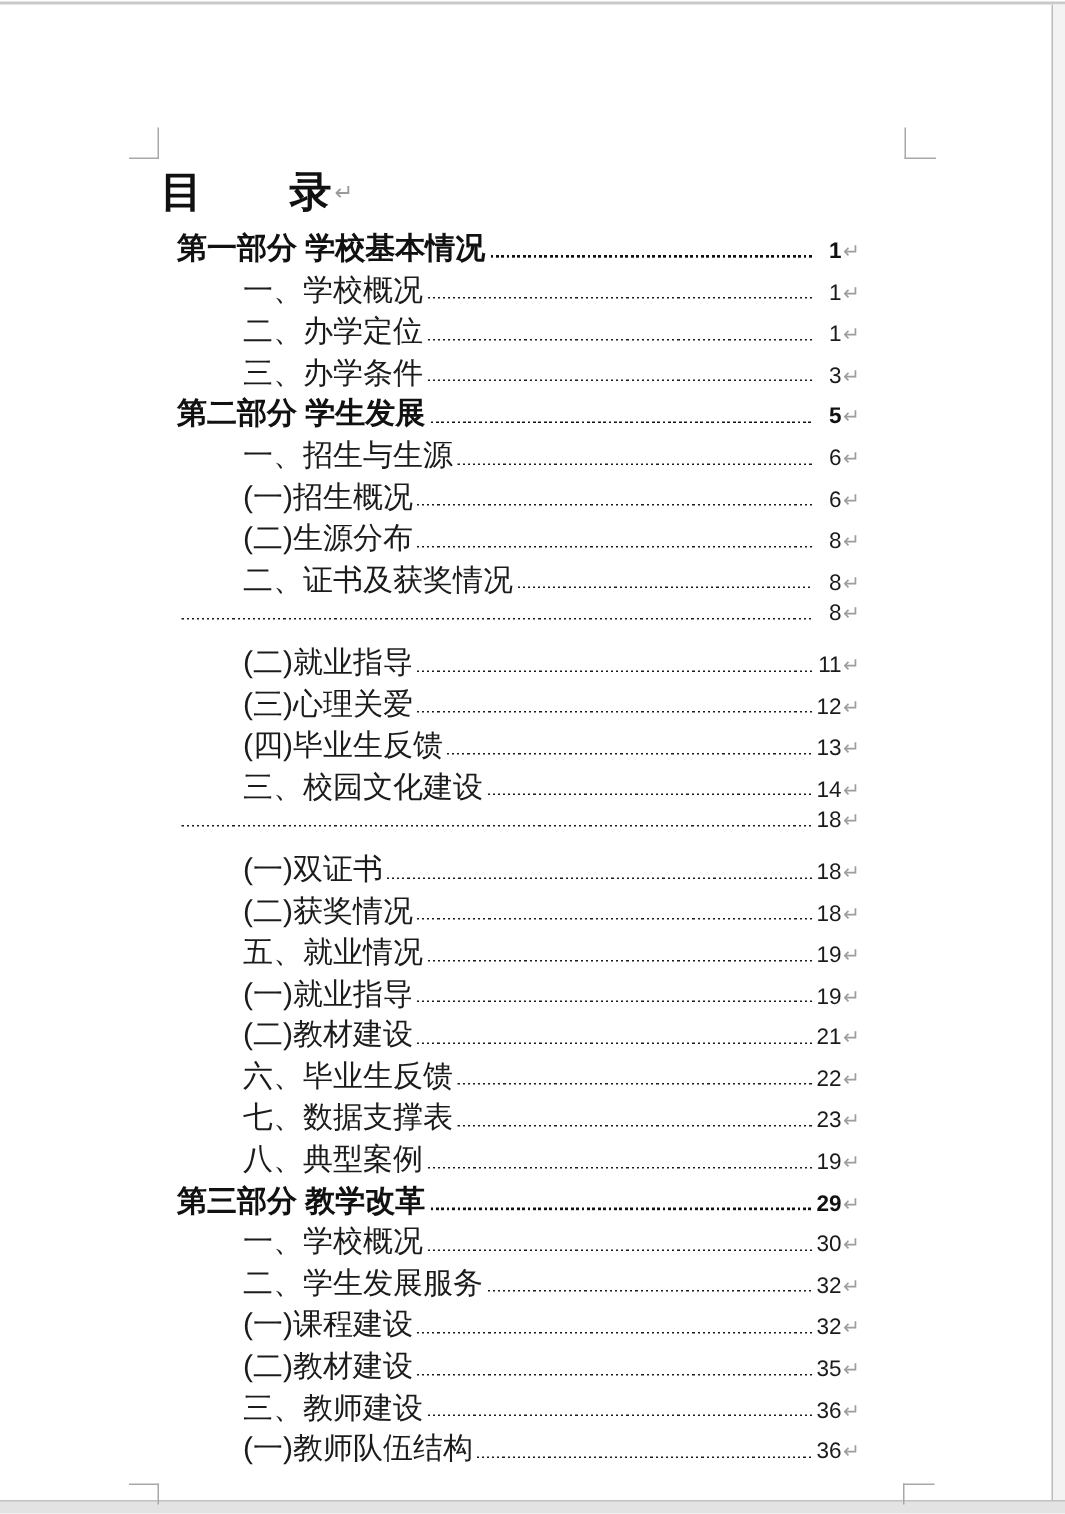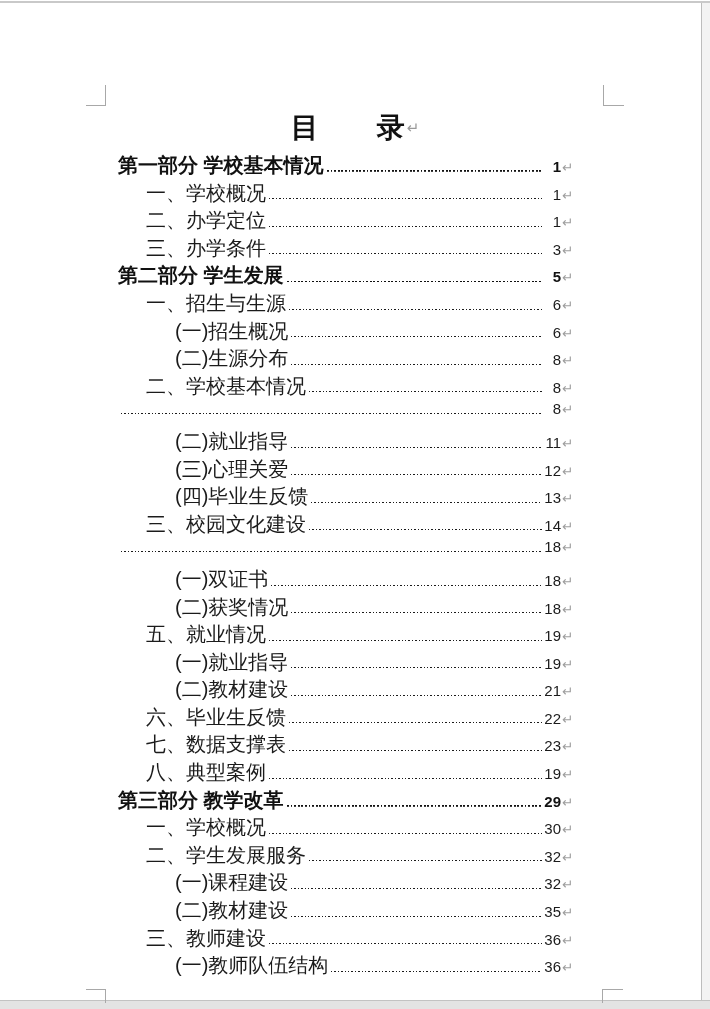--- a/index.html
+++ b/index.html
@@ -38,43 +38,43 @@
   .crop-tr { left: 603px; top: 85px;  width: 20px; height: 20px;
              border-left: 1px solid #a8a8a8;  border-bottom: 1px solid #a8a8a8; }
   .crop-bl { left: 86px;  top: 989px; width: 19px; height: 13px;
              border-right: 1px solid #a8a8a8; border-top: 1px solid #a8a8a8; }
   .crop-br { left: 602px; top: 989px; width: 20px; height: 13px;
              border-left: 1px solid #a8a8a8;  border-top: 1px solid #a8a8a8; }
 
   
   .title-wrap {
     position: absolute; left: 107px; top: 109px; width: 496px; height: 38px;
-    text-align: center; white-space: nowrap;
+    white-space: nowrap;
   }
   .title-char {
     font-size: 28px; font-weight: 700; color: #111111;
     letter-spacing: 0; vertical-align: middle;
   }
   .title-gap { display: inline-block; width: 58px; }
   .title-mark {
     font-size: 15px; color: #9a9a9a; vertical-align: middle; margin-left: 2px;
     font-weight: 400;
   }
 
   
   .toc {
     position: absolute; left: 118px; top: 152px; width: 458px;
   }
   .toc-row {
     display: flex; align-items: baseline;
     height: 27.6px; white-space: nowrap;
   }
   .toc-label { font-size: 20px; color: #1b1b1b; }
-  .toc-row.lv2 .toc-label { margin-left: 28px; }
-  .toc-row.lv3 .toc-label { margin-left: 57px; }
+  .toc-row.lv2 .toc-label { margin-left: 44px; }
+  .toc-row.lv3 .toc-label { margin-left: 44px; }
   .toc-row.bold .toc-label,
   .toc-row.bold .toc-page { font-weight: 700; color: #111111; }
   .dots {
     flex: 1 1 auto; height: 2px; margin: 0 2px 0 3px; align-self: baseline;
     background-image: repeating-linear-gradient(
       to right, #1b1b1b 0px, #1b1b1b 1.4px, transparent 1.4px, transparent 3.4px);
     background-position: left bottom; background-size: 100% 1.4px;
     background-repeat: no-repeat;
   }
   .toc-row.bold .dots {
@@ -150,21 +150,21 @@
       <span class="toc-page">6</span>
       <span class="toc-mark">↵</span>
     </div>
       <div class="toc-row lv3">
       <span class="toc-label">(二)生源分布</span>
       <span class="dots"></span>
       <span class="toc-page">8</span>
       <span class="toc-mark">↵</span>
     </div>
       <div class="toc-row lv2">
-      <span class="toc-label">二、学校基本情况</span>
+      <span class="toc-label">二、证书及获奖情况</span>
       <span class="dots"></span>
       <span class="toc-page">8</span>
       <span class="toc-mark">↵</span>
     </div>
       <div class="toc-row lv3">
       <span class="dots"></span>
       <span class="toc-page">8</span>
       <span class="toc-mark">↵</span>
     </div>
       <div class="toc-row lv3">

